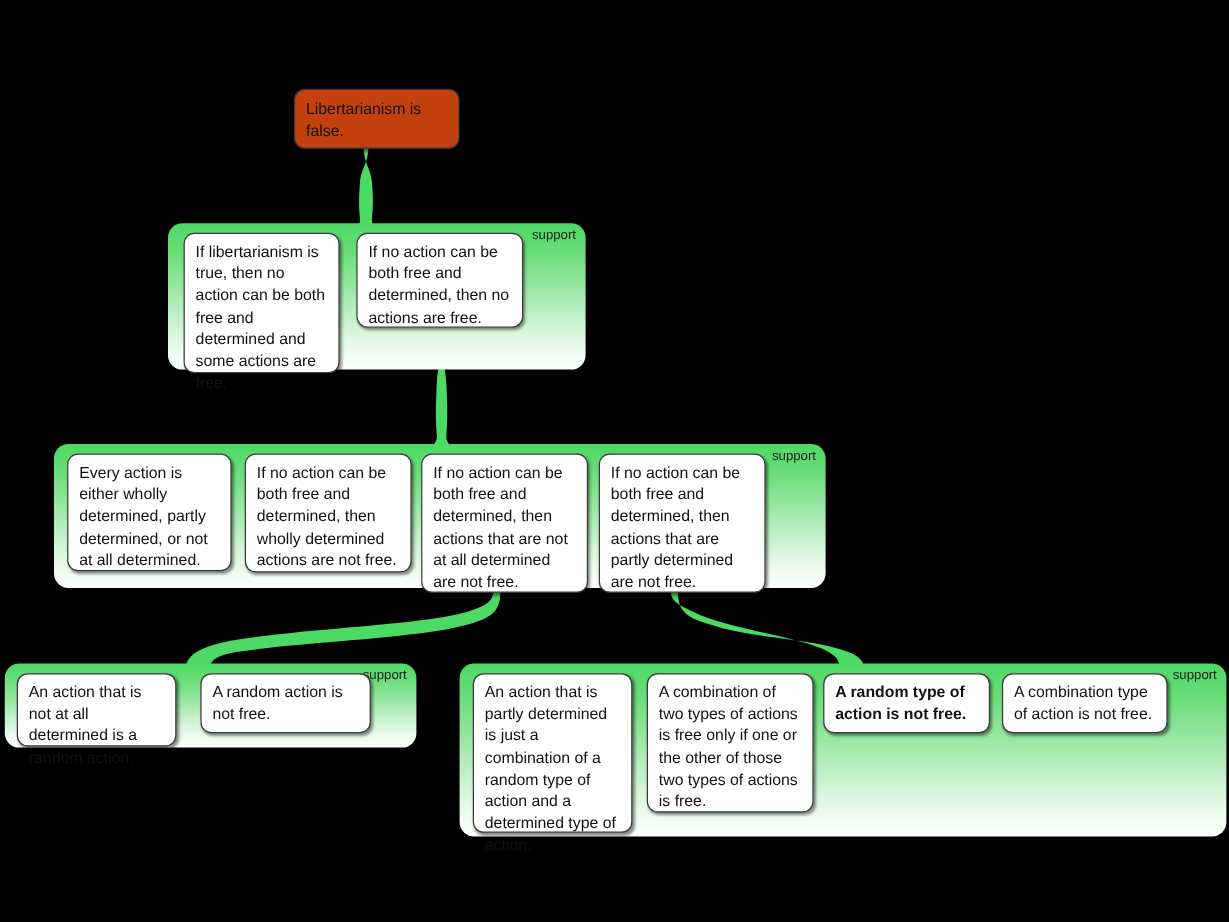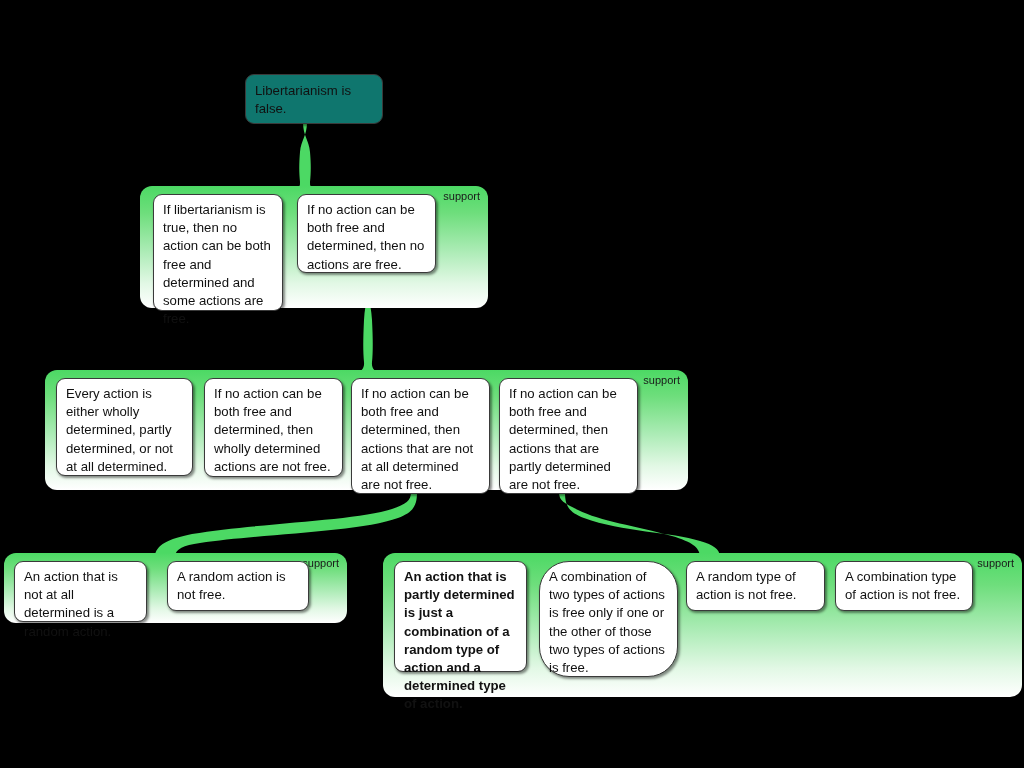--- a/index.html
+++ b/index.html
@@ -48,21 +48,21 @@
     box-sizing: border-box;
     padding: 6px 8px 5px 9px;
     font-size: 13.2px;
     line-height: 18.2px;
     color: #111111;
     font-family: "Liberation Sans", sans-serif;
     box-shadow: 1.5px 2px 2.5px rgba(0,0,0,0.45);
   }
   .root-claim {
     position: absolute;
-    background: #0f766e;
+    background: #c2410c;
     border: 1.3px solid #3a3a3a;
     border-radius: 9px;
     box-sizing: border-box;
     padding: 7px 8px 5px 9px;
     font-size: 13.2px;
     line-height: 18.2px;
     color: #111111;
     font-family: "Liberation Sans", sans-serif;
     box-shadow: 1.5px 2px 2.5px rgba(0,0,0,0.45);
   }
@@ -141,18 +141,18 @@
 
   <div class="group" style="left:4px; top:553px; width:343px; height:70px;">
     <span class="group-label">support</span>
   </div>
   <div class="claim" style="left:14px; top:561px; width:133px; height:61px;">An action that is not at all determined is a random action.</div>
   <div class="claim" style="left:167px; top:561px; width:142px; height:50px;">A random action is not free.</div>
 
   <div class="group" style="left:383px; top:553px; width:639px; height:144px;">
     <span class="group-label">support</span>
   </div>
-  <div class="claim" style="left:394px; top:561px; width:133px; height:111px;font-weight:bold;">An action that is partly determined is just a combination of a random type of action and a determined type of action.</div>
-  <div class="claim" style="left:539px; top:561px; width:139px; height:116px;border-radius:30px;">A combination of two types of actions is free only if one or the other of those two types of actions is free.</div>
-  <div class="claim" style="left:686px; top:561px; width:139px; height:50px;">A random type of action is not free.</div>
+  <div class="claim" style="left:394px; top:561px; width:133px; height:133px;">An action that is partly determined is just a combination of a random type of action and a determined type of action.</div>
+  <div class="claim" style="left:539px; top:561px; width:139px; height:116px;">A combination of two types of actions is free only if one or the other of those two types of actions is free.</div>
+  <div class="claim" style="left:686px; top:561px; width:139px; height:50px;font-weight:bold;">A random type of action is not free.</div>
   <div class="claim" style="left:835px; top:561px; width:138px; height:50px;">A combination type of action is not free.</div>
 
 </div>
 
 </body></html>

